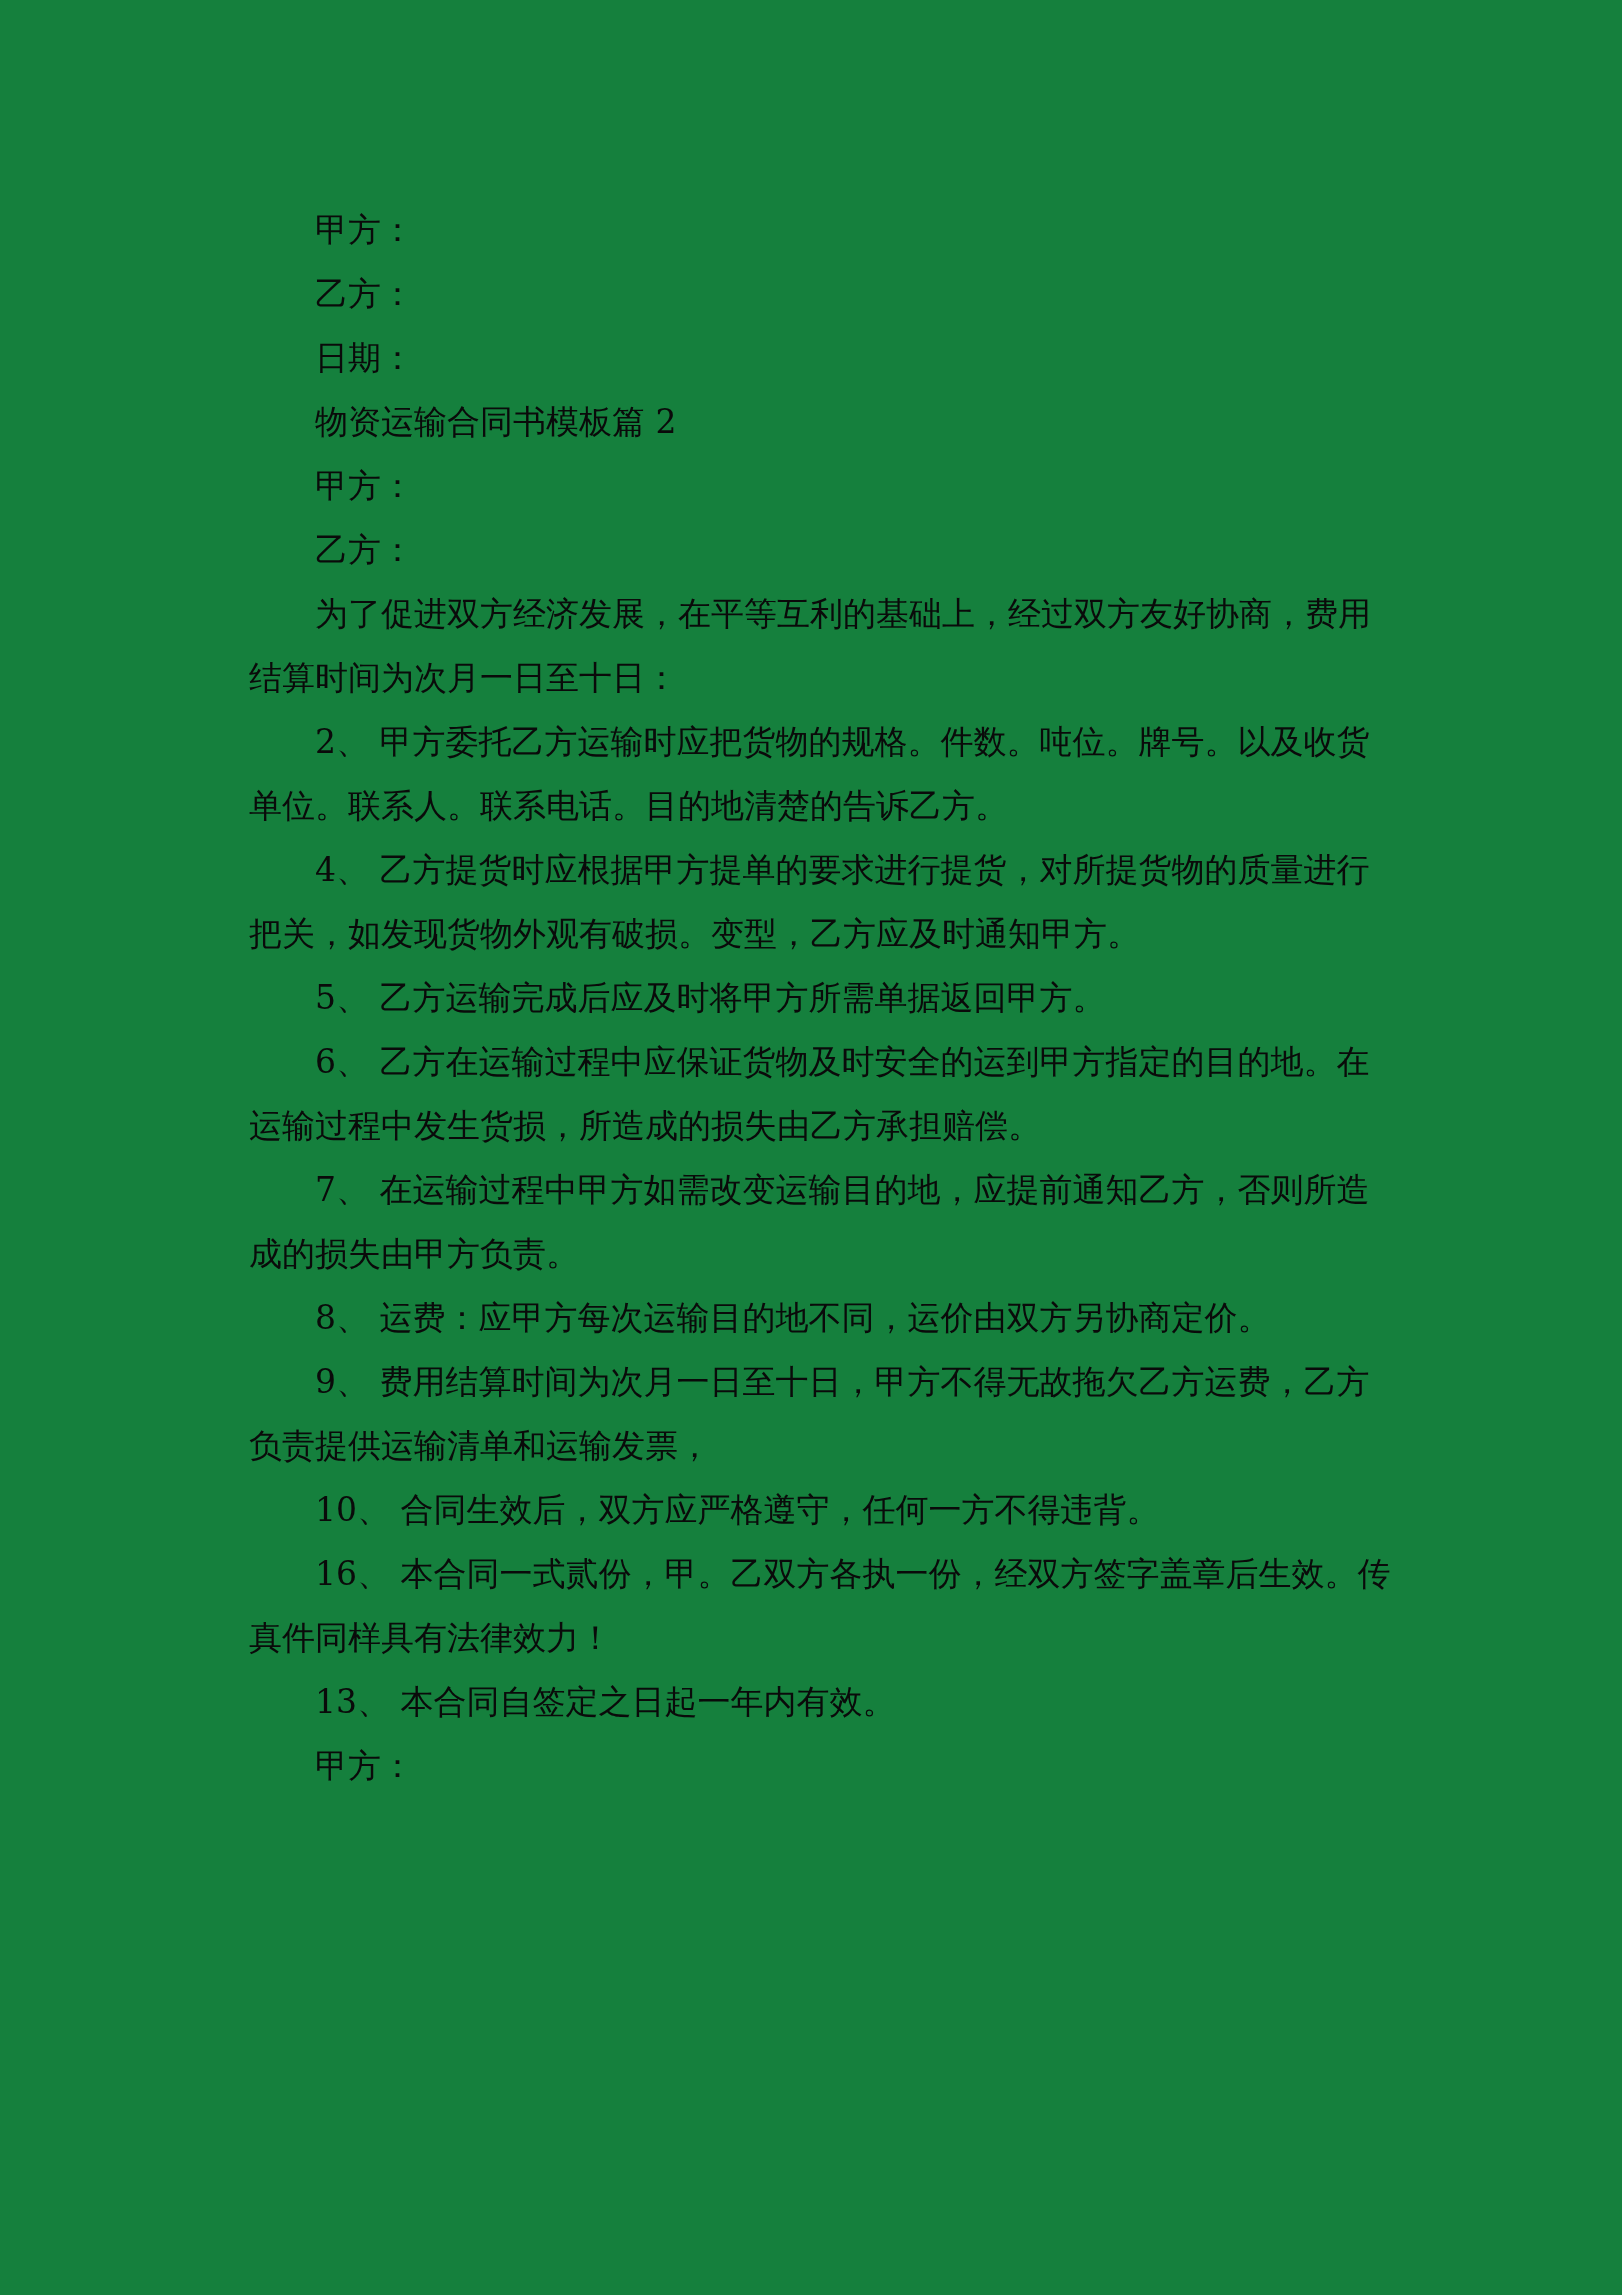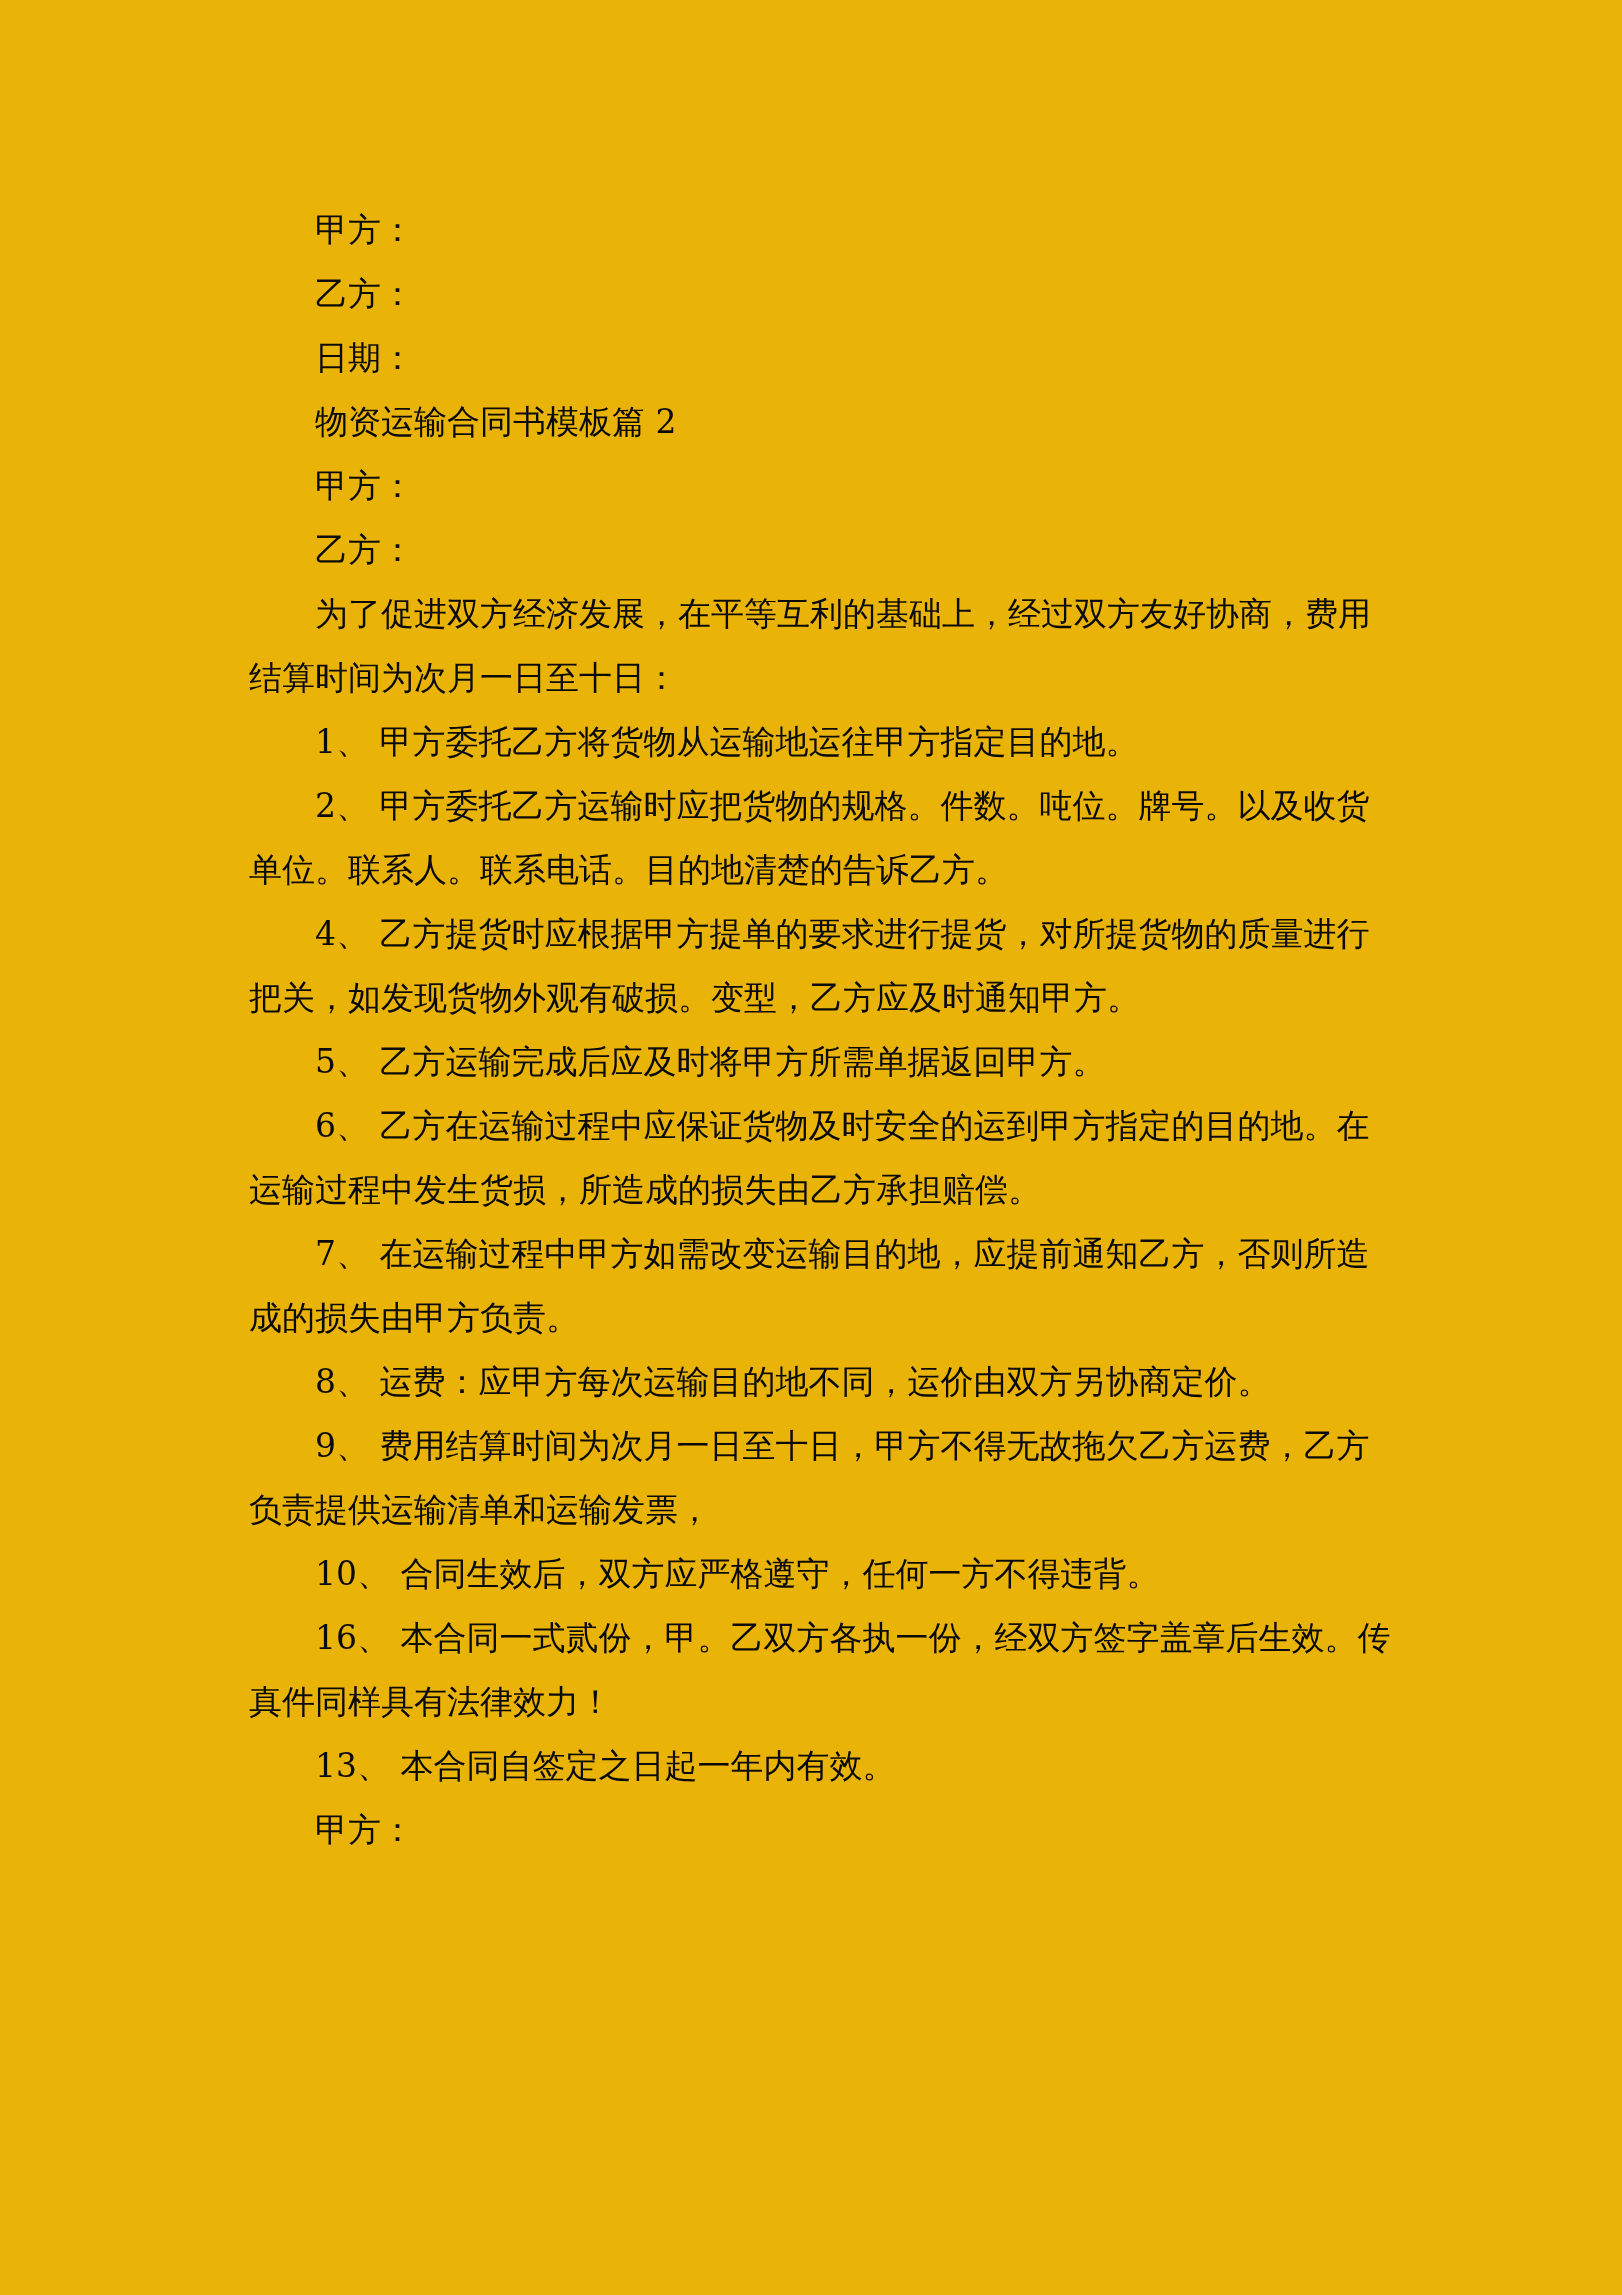--- a/index.html
+++ b/index.html
@@ -24,30 +24,29 @@
     padding: 0;
     text-indent: 2em;
     word-break: break-all;
     overflow-wrap: anywhere;
     text-align: left;
   }
 </style>
 </head>
 <body>
 
-<div class="page" style="background: #eab308; color: rgb(10, 10, 10);">
+<div class="page" style="background: #15803d; color: rgb(10, 10, 10);">
   <div class="doc-body">
       <p class="line">甲方：</p>
       <p class="line">乙方：</p>
       <p class="line">日期：</p>
       <p class="line">物资运输合同书模板篇 2</p>
       <p class="line">甲方：</p>
       <p class="line">乙方：</p>
       <p class="line">为了促进双方经济发展，在平等互利的基础上，经过双方友好协商，费用结算时间为次月一日至十日：</p>
-      <p class="line">1、 甲方委托乙方将货物从运输地运往甲方指定目的地。</p>
       <p class="line">2、 甲方委托乙方运输时应把货物的规格。件数。吨位。牌号。以及收货单位。联系人。联系电话。目的地清楚的告诉乙方。</p>
       <p class="line">4、 乙方提货时应根据甲方提单的要求进行提货，对所提货物的质量进行把关，如发现货物外观有破损。变型，乙方应及时通知甲方。</p>
       <p class="line">5、 乙方运输完成后应及时将甲方所需单据返回甲方。</p>
       <p class="line">6、 乙方在运输过程中应保证货物及时安全的运到甲方指定的目的地。在运输过程中发生货损，所造成的损失由乙方承担赔偿。</p>
       <p class="line">7、 在运输过程中甲方如需改变运输目的地，应提前通知乙方，否则所造成的损失由甲方负责。</p>
       <p class="line">8、 运费：应甲方每次运输目的地不同，运价由双方另协商定价。</p>
       <p class="line">9、 费用结算时间为次月一日至十日，甲方不得无故拖欠乙方运费，乙方负责提供运输清单和运输发票，</p>
       <p class="line">10、 合同生效后，双方应严格遵守，任何一方不得违背。</p>
       <p class="line">16、 本合同一式贰份，甲。乙双方各执一份，经双方签字盖章后生效。传真件同样具有法律效力！</p>
       <p class="line">13、 本合同自签定之日起一年内有效。</p>

